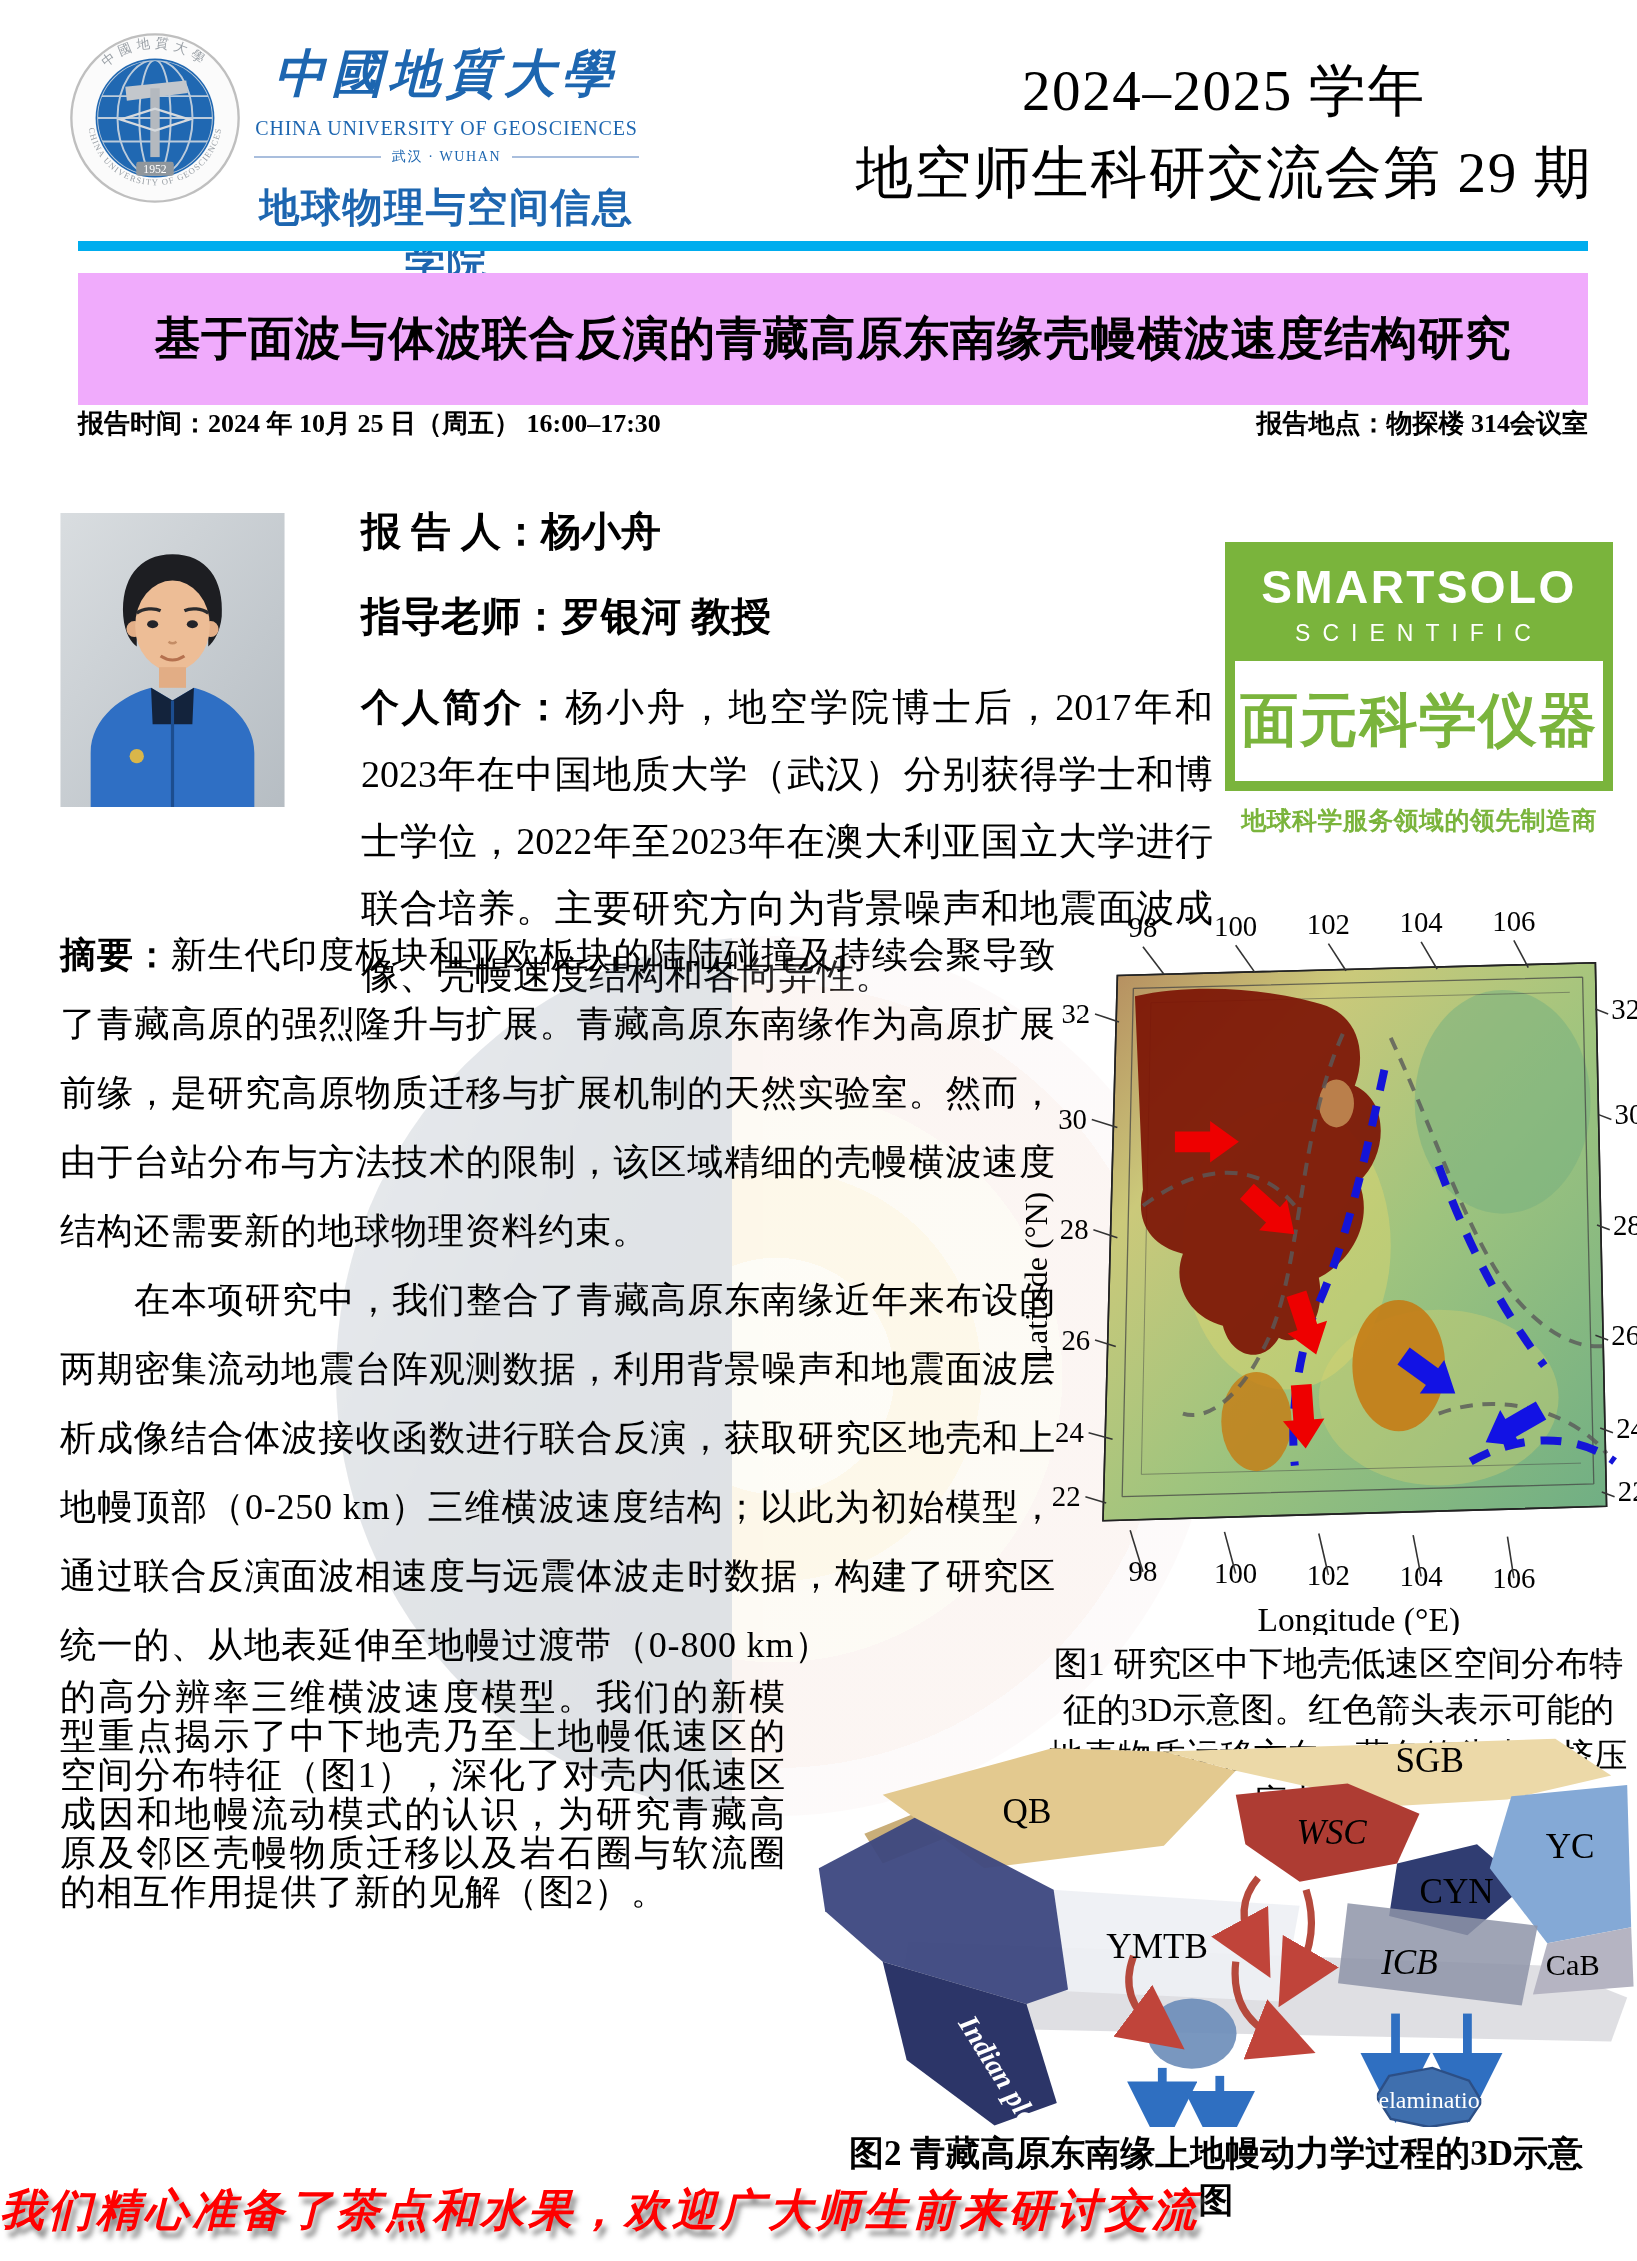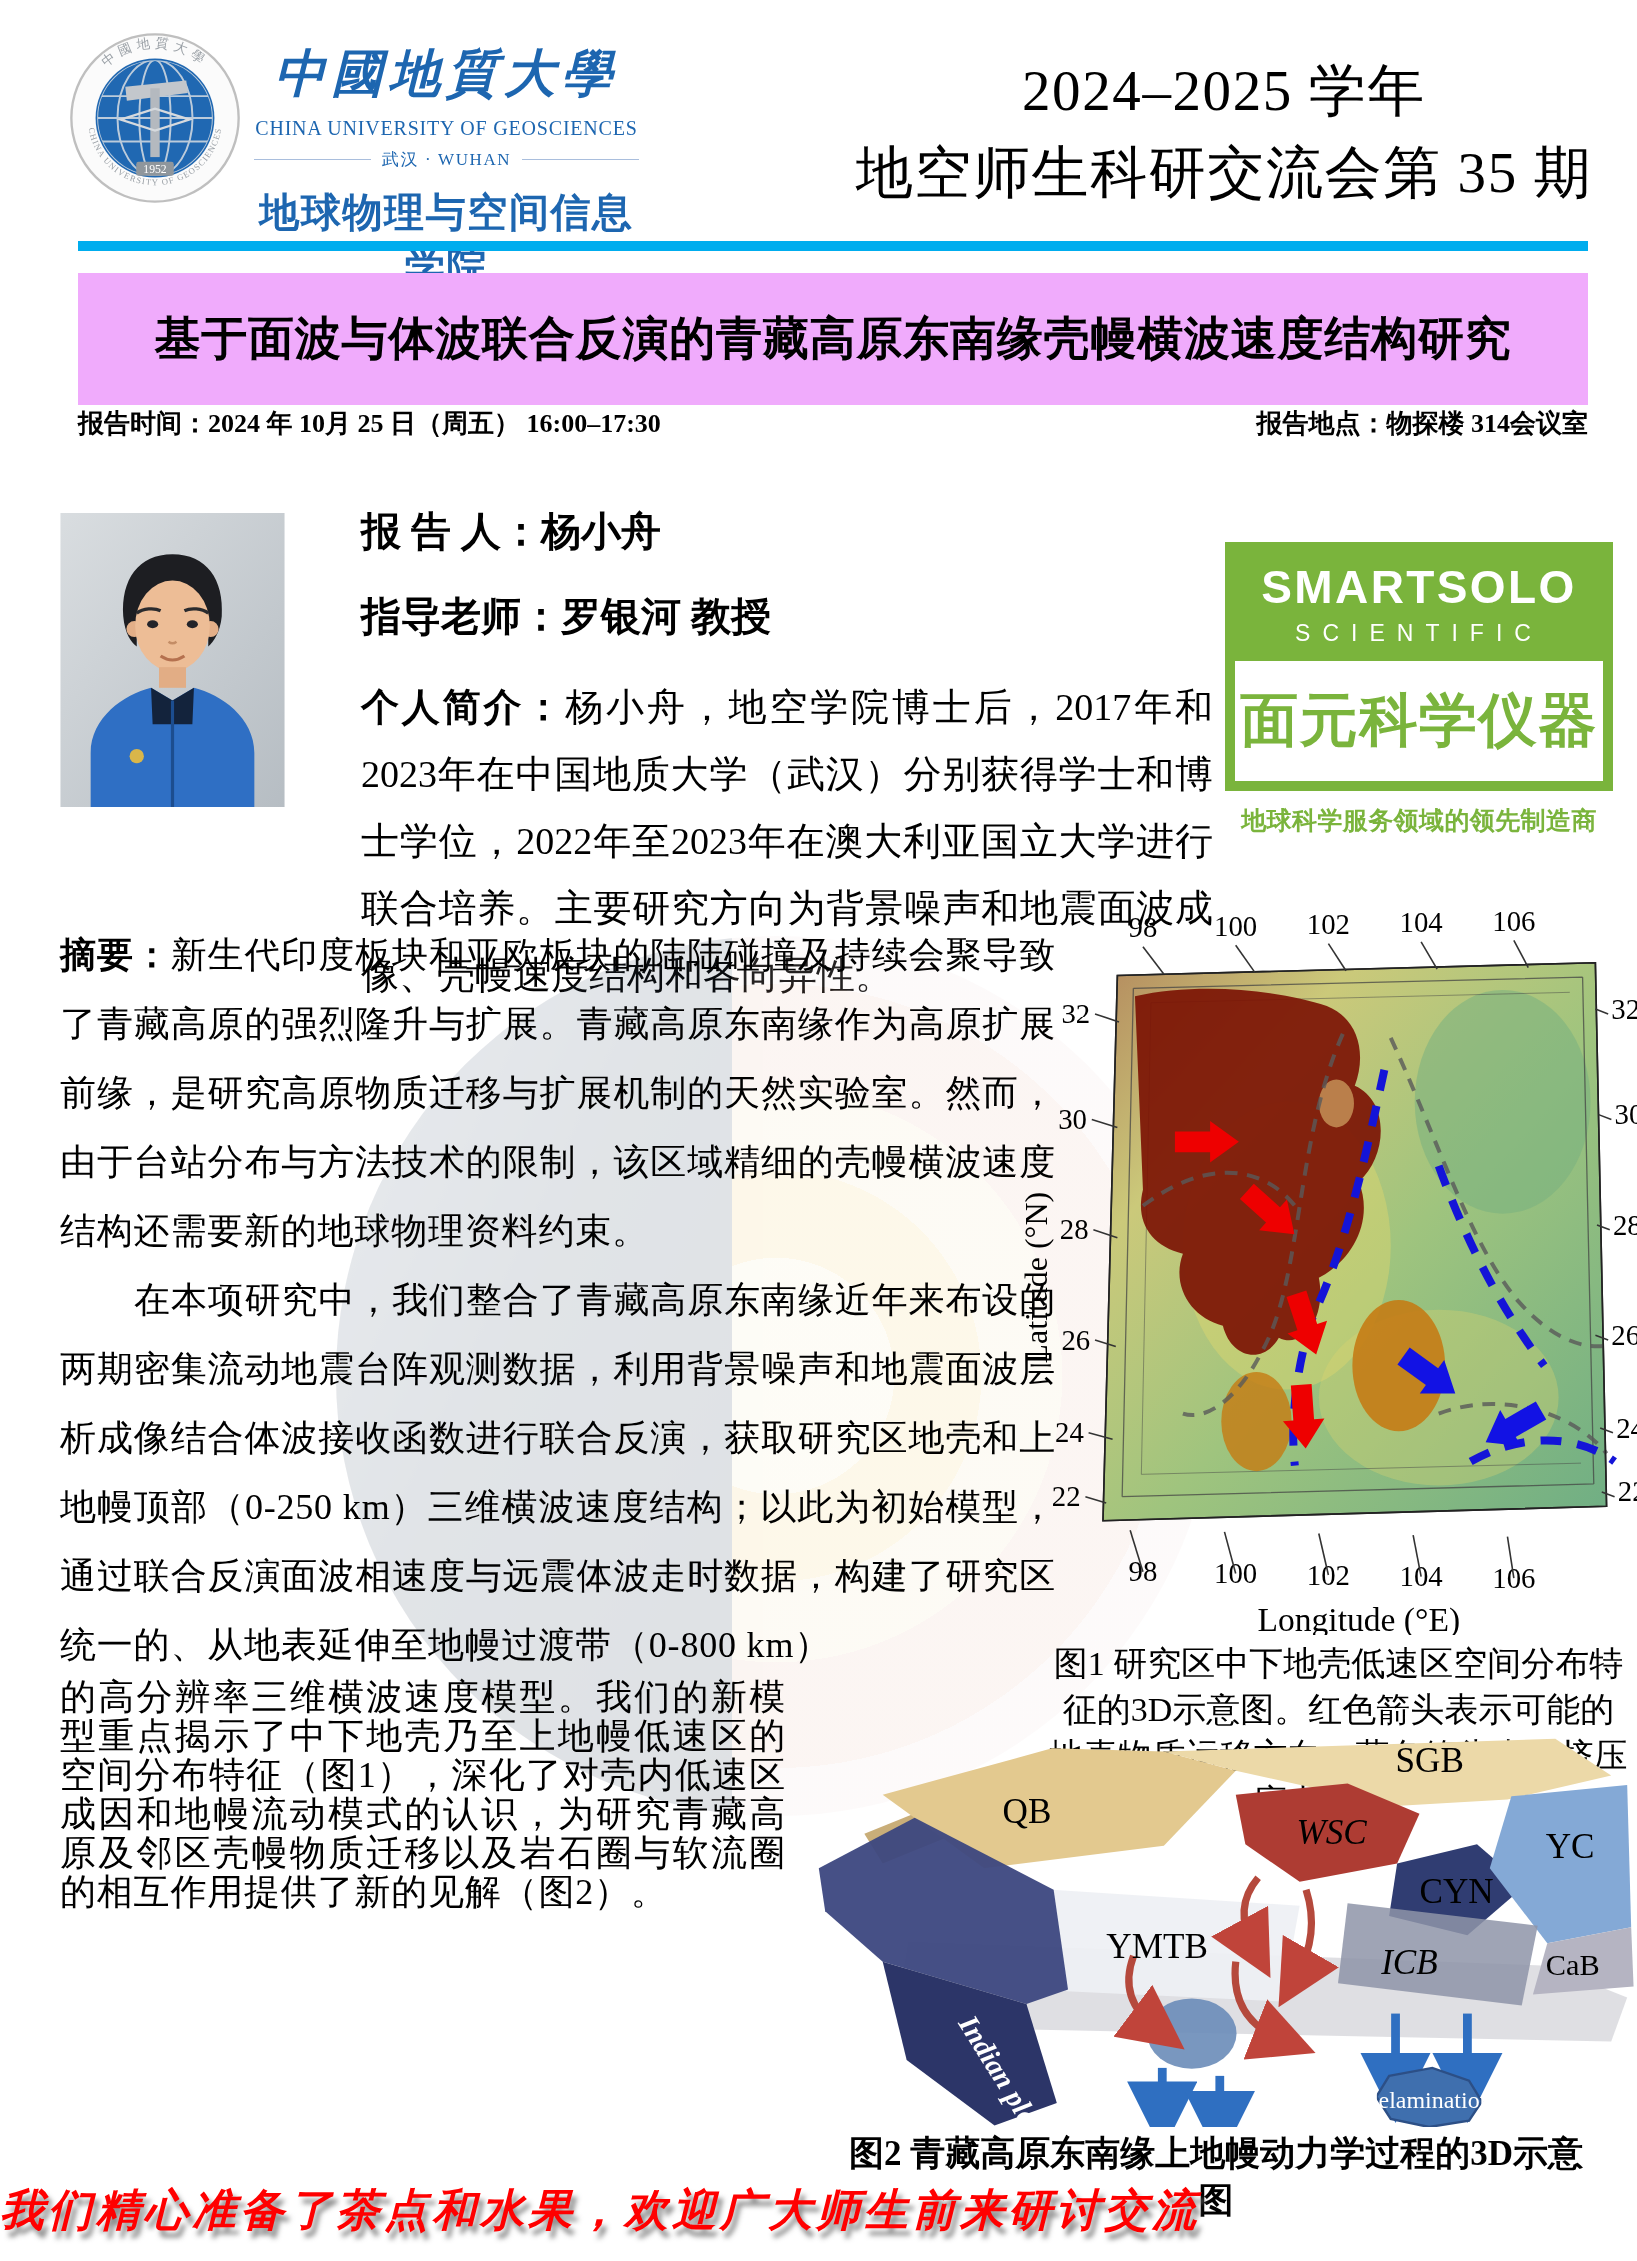--- a/index.html
+++ b/index.html
@@ -6,21 +6,21 @@
   #poster{
     position:relative;width:1638px;height:2261px;background:#ffffff;
     font-family:"Liberation Serif","DejaVu Serif",serif;color:#000;overflow:hidden;
   }
   .abs{position:absolute;}
   
   .emblem{left:69px;top:32px;width:172px;height:172px;}
   .logo-text{left:254px;top:40px;width:385px;text-align:center;color:#1d66b0;}
   .uni-cn{font-size:51px;font-weight:bold;font-style:italic;letter-spacing:6.4px;}
   .uni-en{font-size:20px;letter-spacing:0.8px;margin-top:8px;}
-  .campus-row{display:flex;align-items:center;gap:11.2px;margin-top:8px;font-size:17px;letter-spacing:1.6px;}
+  .campus-row{display:flex;align-items:center;gap:11.2px;margin-top:8px;font-size:14px;letter-spacing:1.6px;}
   .campus-row .rule{flex:1;height:1.6px;background:#a9bedd;}
   .school{font-size:40px;font-weight:bold;letter-spacing:1.6px;margin-top:14px;}
   .session{left:832px;top:50px;width:784px;text-align:center;font-size:57px;line-height:82px;letter-spacing:1.6px;}
   .cyan-bar{left:78px;top:241px;width:1510px;height:10.4px;background:#00ADEE;}
   .banner{left:78px;top:273px;width:1510px;height:132px;background:#f0abfc;display:flex;align-items:center;justify-content:center;font-size:46px;font-weight:bold;letter-spacing:0.8px;}
   .meta{left:78px;top:406px;width:1510px;display:flex;justify-content:space-between;font-size:26px;font-weight:bold;}
   
   .photo{left:60px;top:513px;width:225px;height:294px;}
   .speaker{left:361px;top:504px;width:852px;}
   .sp-line{font-size:40px;font-weight:bold;margin-bottom:30px;}
@@ -96,21 +96,21 @@
     <div class="campus-row">
       <span class="rule"></span>
       <span>武汉 · WUHAN</span>
       <span class="rule"></span>
     </div>
     <div class="school">地球物理与空间信息学院</div>
   </div>
 
   <div class="abs session">
     <div>2024–2025 学年</div>
-    <div>地空师生科研交流会第 35 期</div>
+    <div>地空师生科研交流会第 29 期</div>
   </div>
 
   <div class="abs cyan-bar"></div>
 
   <div class="abs banner">
     <span>基于面波与体波联合反演的青藏高原东南缘壳幔横波速度结构研究</span>
   </div>
 
   <div class="abs meta">
     <div><span class="b">报告时间：</span><span>2024 年 10月 25 日（周五）  16:00–17:30</span></div>

